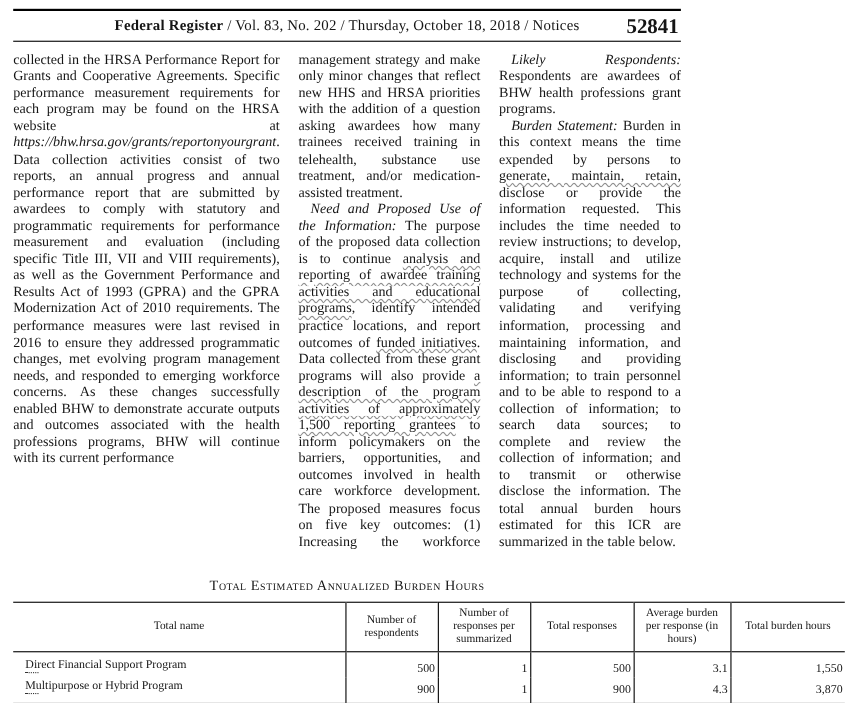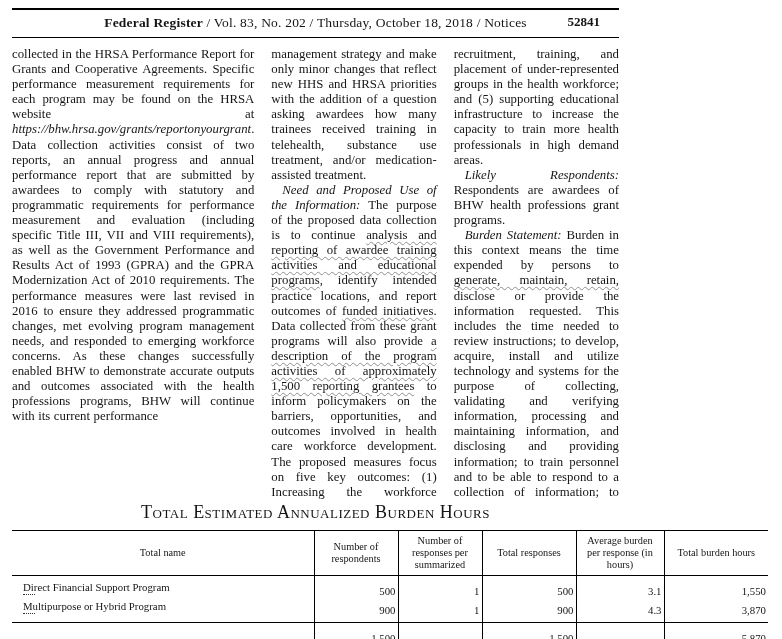--- a/index.html
+++ b/index.html
@@ -25,23 +25,23 @@
   }
   .masthead-center {
     text-align: center;
     font-size: 13.5px;
     letter-spacing: 0.2px;
     white-space: nowrap;
   }
   .fr-title { font-weight: bold; }
   .page-number {
     position: absolute;
-    right: 19px; top: 4px;
+    right: 2px; top: 4px;
     font-weight: bold;
-    font-size: 13px;
+    font-size: 19px;
   }
   
   .columns {
     display: flex;
     gap: 17px;
     height: 452px;
     overflow: hidden;
   }
   .col {
     flex: 1 1 0;
@@ -57,24 +57,24 @@
     text-decoration-line: underline;
     text-decoration-style: wavy;
     text-decoration-color: #8f8f8f;
     text-decoration-thickness: 1px;
     text-underline-offset: 2px;
   }
   
   .table-title {
     text-align: center;
     font-weight: normal;
-    font-size: 18px;
+    font-size: 13px;
     font-variant: small-caps;
     letter-spacing: 0.5px;
-    margin: 3px 0 7px 0;
+    margin: 25px 0 7px 0;
   }
   table.burden {
     border-collapse: collapse;
     table-layout: fixed;
     width: 756px;
     margin: 0 auto;
     border-top: 1.2px solid #000;
     border-bottom: 2px solid #000;
     font-size: 10.8px;
   }
@@ -136,21 +136,20 @@
 
   <main class="columns">
     <div class="col">
         <p class="para"><span>collected in the HRSA Performance Report for Grants and Cooperative Agreements. Specific performance measurement requirements for each program may be found on the HRSA website at </span><span class="italic">https://bhw.hrsa.gov/grants/reportonyourgrant</span><span>. Data collection activities consist of two reports, an annual progress and annual performance report that are submitted by awardees to comply with statutory and programmatic requirements for performance measurement and evaluation (including specific Title III, VII and VIII requirements), as well as the Government Performance and Results Act of 1993 (GPRA) and the GPRA Modernization Act of 2010 requirements. The performance measures were last revised in 2016 to ensure they addressed programmatic changes, met evolving program management needs, and responded to emerging workforce concerns. As these changes successfully enabled BHW to demonstrate accurate outputs and outcomes associated with the health professions programs, BHW will continue with its current performance</span></p>
       </div>
     <div class="col">
         <p class="para"><span>management strategy and make only minor changes that reflect new HHS and HRSA priorities with the addition of a question asking awardees how many trainees received training in telehealth, substance use treatment, and/or medication-assisted treatment.</span></p>
         <p class="para indent"><span class="italic">Need and Proposed Use of the Information: </span><span>The purpose of the proposed data collection is to continue </span><span class="wavy">analysis and reporting of awardee training activities and educational programs</span><span>, identify intended practice locations, and report outcomes of </span><span class="wavy">funded initiatives</span><span>. Data collected from these grant programs will also provide </span><span class="wavy">a description of the program activities of approximately 1,500 reporting grantees</span><span> to inform policymakers on the barriers, opportunities, and outcomes involved in health care workforce development. The proposed measures focus on five key outcomes: (1) Increasing the workforce supply of well-educated practitioners in needed professions; (2) increasing the number of practitioners that practice in underserved and rural areas; (3) enhancing the quality of education; (4) increasing the</span></p>
       </div>
     <div class="col">
-        <p class="para"><span>recruitment, training, and placement of under-represented groups in the health workforce; and (5) supporting educational infrastructure to increase the capacity to train more health professionals in high demand areas.</span></p>
         <p class="para indent"><span class="italic">Likely Respondents: </span><span>Respondents are awardees of BHW health professions grant programs.</span></p>
         <p class="para indent"><span class="italic">Burden Statement: </span><span>Burden in this context means the time expended by persons to </span><span class="wavy">generate, maintain, retain,</span><span> disclose or provide the information requested. This includes the time needed to review instructions; to develop, acquire, install and utilize technology and systems for the purpose of collecting, validating and verifying information, processing and maintaining information, and disclosing and providing information; to train personnel and to be able to respond to a collection of information; to search data sources; to complete and review the collection of information; and to transmit or otherwise disclose the information. The total annual burden hours estimated for this ICR are summarized in the table below.</span></p>
       </div>
   </main>
 
   <section>
     <h2 class="table-title">Total Estimated Annualized Burden Hours</h2>
     <table class="burden">
       <colgroup>
         <col style="width:302px">

